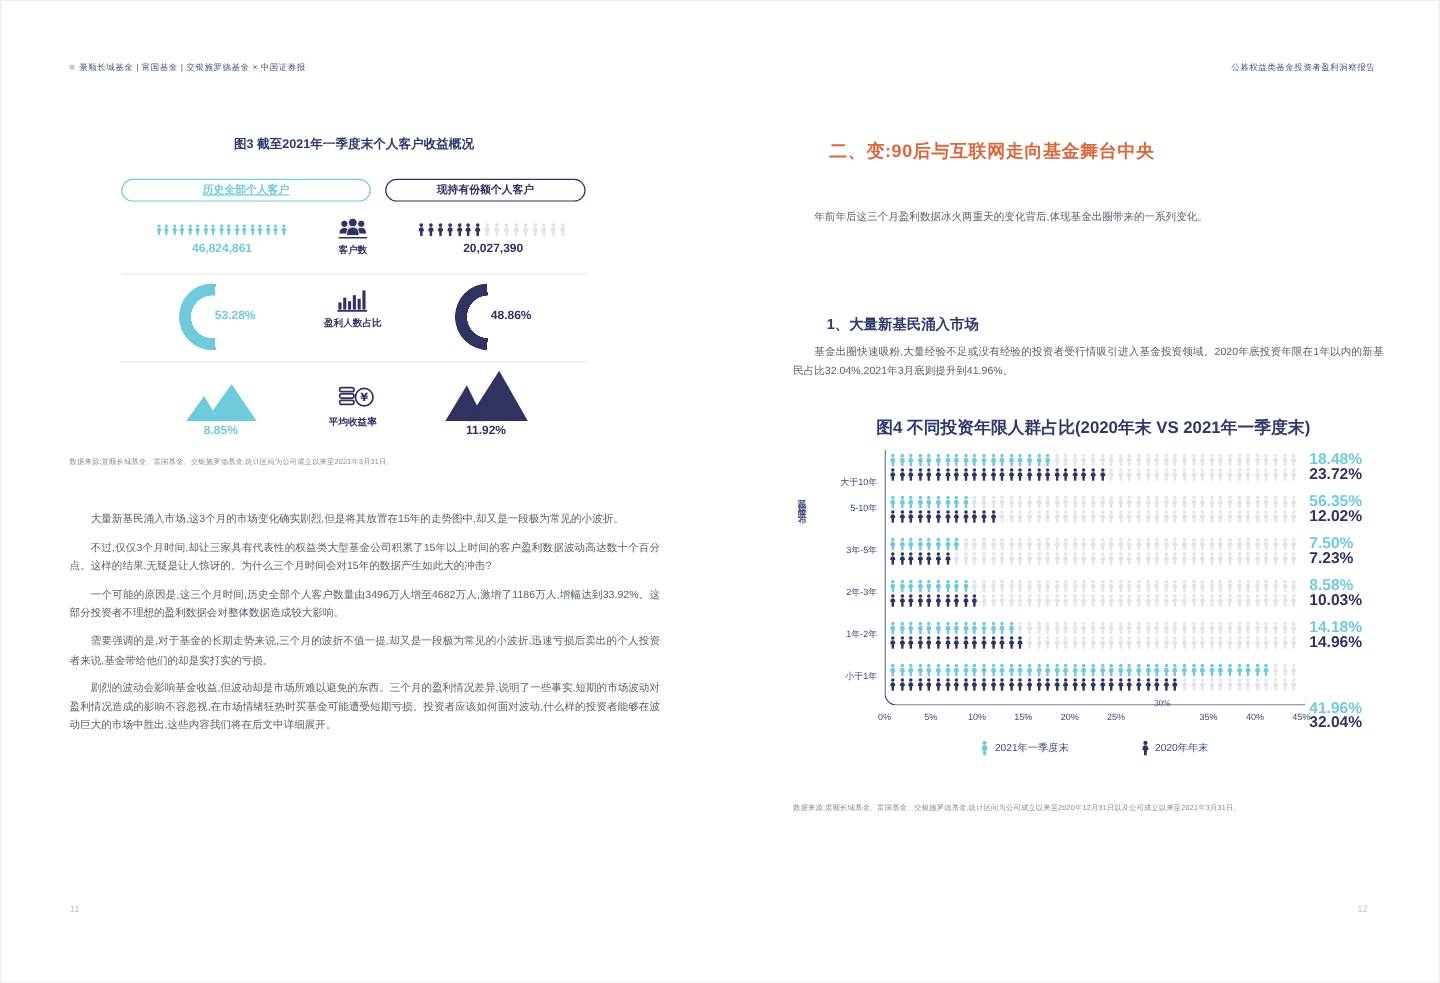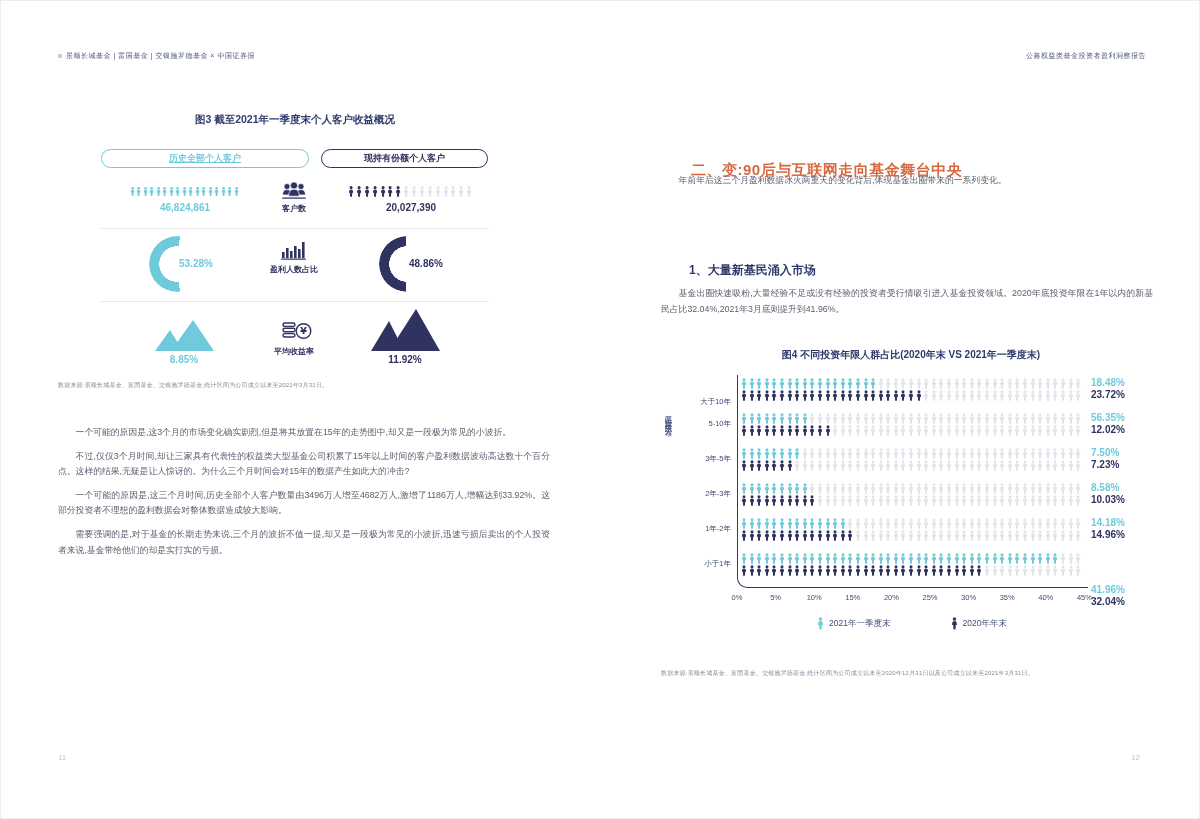--- a/index.html
+++ b/index.html
@@ -34,28 +34,28 @@
   .donut{width:56px;height:56px;border-radius:50%;
          background:conic-gradient(from var(--start), var(--c) 0 var(--arc), transparent var(--arc) 360deg);
          -webkit-mask:radial-gradient(closest-side,transparent 63%,#000 64%);
          mask:radial-gradient(closest-side,transparent 63%,#000 64%);}
   .donutval{font-size:10px;font-weight:bold;}
   .mtnval{font-size:10px;font-weight:bold;text-align:center;}
   
   .bodytext{font-size:8.8px;line-height:15.6px;color:#5b6070;text-align:justify;}
   .bodytext p{margin:0 0 8px 0;text-indent:2em;}
   
-  .sect-title{font-size:15px;font-weight:bold;color:#d8693f;letter-spacing:.5px;margin-top:44px;}
+  .sect-title{font-size:15px;font-weight:bold;color:#d8693f;letter-spacing:.5px;}
   .sub-title{font-size:12px;font-weight:bold;color:#2e3a6b;}
-  .figcap{font-size:10px;font-weight:bold;color:#2e3a6b;text-align:center;}
+  .figcap{font-size:14px;font-weight:bold;color:#2e3a6b;text-align:center;}
   
   .plotframe{border-left:1.5px solid #2e3b6e;border-bottom:1.5px solid #2e3b6e;
              border-bottom-left-radius:10px;}
   .cat-label{font-size:7.5px;color:#3f4c78;text-align:right;}
-  .pct-label{font-size:10px;font-weight:bold;text-align:left;line-height:11.5px;}
+  .pct-label{font-size:13px;font-weight:bold;text-align:left;line-height:11.5px;}
   .pct-label .v21{color:#6fcbdb;display:block;}
   .pct-label .v20{color:#303260;display:block;}
   .tick{font-size:7.5px;color:#3f4c78;text-align:center;}
   .ylabel{writing-mode:vertical-rl;font-size:7.5px;color:#3f4c78;letter-spacing:2px;}
   .legend-item{display:flex;align-items:center;gap:5px;font-size:8.5px;color:#3f4c78;}
   .chart-row{display:flex;gap:1.6px;position:absolute;}
 </style>
 </head>
 <body>
 
@@ -252,24 +252,25 @@
     <svg width="72" height="42" viewBox="0 0 72 42">
       <polygon points="2,42 20,12 35,42" fill="#303260"></polygon>
       <polygon points="20,42 47,0 71,42" fill="#303260"></polygon>
     </svg>
   </div>
   <div class="abs mtnval" style="left:370px;top:353px;width:68px;color:#303260;">11.92%</div>
 
   <div class="abs footnote" style="left:57px;top:380px;width:470px;">数据来源:景顺长城基金、富国基金、交银施罗德基金,统计区间为公司成立以来至2021年3月31日。</div>
 
   <div class="abs bodytext" style="left:57px;top:424px;width:492px;">
-    <p>一个可能的原因是,这3个月的市场变化确实剧烈,但是将其放置在15年的走势图中,却又是一段极为常见的小波折。</p>
+    <p>大量新基民涌入市场,这3个月的市场变化确实剧烈,但是将其放置在15年的走势图中,却又是一段极为常见的小波折。</p>
     <p>不过,仅仅3个月时间,却让三家具有代表性的权益类大型基金公司积累了15年以上时间的客户盈利数据波动高达数十个百分点。这样的结果,无疑是让人惊讶的。为什么三个月时间会对15年的数据产生如此大的冲击?</p>
     <p>一个可能的原因是,这三个月时间,历史全部个人客户数量由3496万人增至4682万人,激增了1186万人,增幅达到33.92%。这部分投资者不理想的盈利数据会对整体数据造成较大影响。</p>
     <p>需要强调的是,对于基金的长期走势来说,三个月的波折不值一提,却又是一段极为常见的小波折,迅速亏损后卖出的个人投资者来说,基金带给他们的却是实打实的亏损。</p>
+    <p>剧烈的波动会影响基金收益,但波动却是市场所难以避免的东西。三个月的盈利情况差异,说明了一些事实,短期的市场波动对盈利情况造成的影响不容忽视,在市场情绪狂热时买基金可能遭受短期亏损。投资者应该如何面对波动,什么样的投资者能够在波动巨大的市场中胜出,这些内容我们将在后文中详细展开。</p>
   </div>
 
   <div class="abs pagenum" style="left:57px;top:752px;">11</div>
 
   <div class="abs runhead" style="left:760px;top:50px;width:385px;justify-content:flex-end;">
     <span>公募权益类基金投资者盈利洞察报告</span>
   </div>
 
   <div class="abs sect-title" style="left:690px;top:116px;">二、变:90后与互联网走向基金舞台中央</div>
 
@@ -1961,21 +1962,21 @@
       <div class="abs pct-label" style="left: 1090px; top: 551px; width: 42px; margin-top: 32px;">
         <span class="v21">41.96%</span>
         <span class="v20">32.04%</span>
       </div>
       <div class="abs tick" style="left: 721px; top: 592px; width: 30px;">0%</div>
       <div class="abs tick" style="left: 759.6px; top: 592px; width: 30px;">5%</div>
       <div class="abs tick" style="left: 798.2px; top: 592px; width: 30px;">10%</div>
       <div class="abs tick" style="left: 836.8px; top: 592px; width: 30px;">15%</div>
       <div class="abs tick" style="left: 875.4px; top: 592px; width: 30px;">20%</div>
       <div class="abs tick" style="left: 914px; top: 592px; width: 30px;">25%</div>
-      <div class="abs tick" style="left: 952.6px; top: 592px; width: 30px;">30%</div>
+      <div class="abs tick" style="left: 952.6px; top: 580px; width: 30px; font-family: Liberation Serif, serif;">30%</div>
       <div class="abs tick" style="left: 991.2px; top: 592px; width: 30px;">35%</div>
       <div class="abs tick" style="left: 1029.8px; top: 592px; width: 30px;">40%</div>
       <div class="abs tick" style="left: 1068.4px; top: 592px; width: 30px;">45%</div>
     </div>
 
   <div class="abs" id="fig4-legend" style="left:736px;top:616px;width:350px;display:flex;justify-content:center;gap:60px;">
       <div class="legend-item">
         <svg width="7" height="13" viewBox="0 0 10 18" class="pi cyan">
           <use href="#sym-person"></use>
         </svg>

